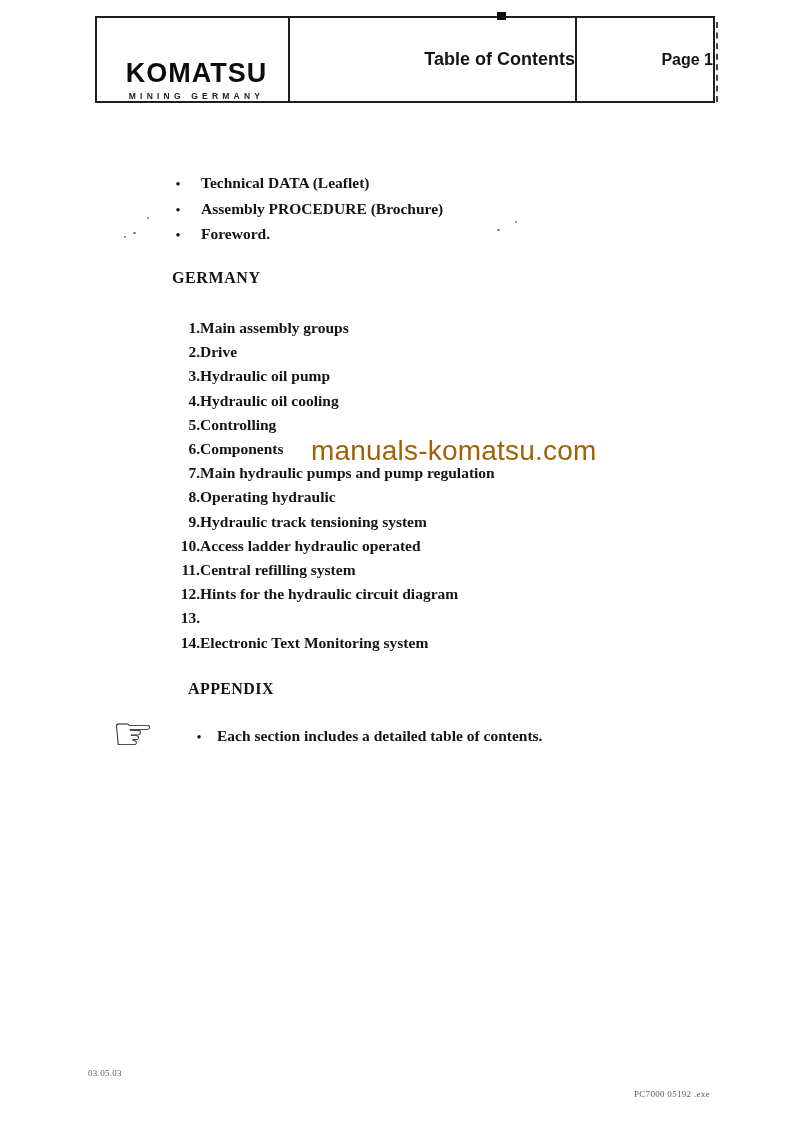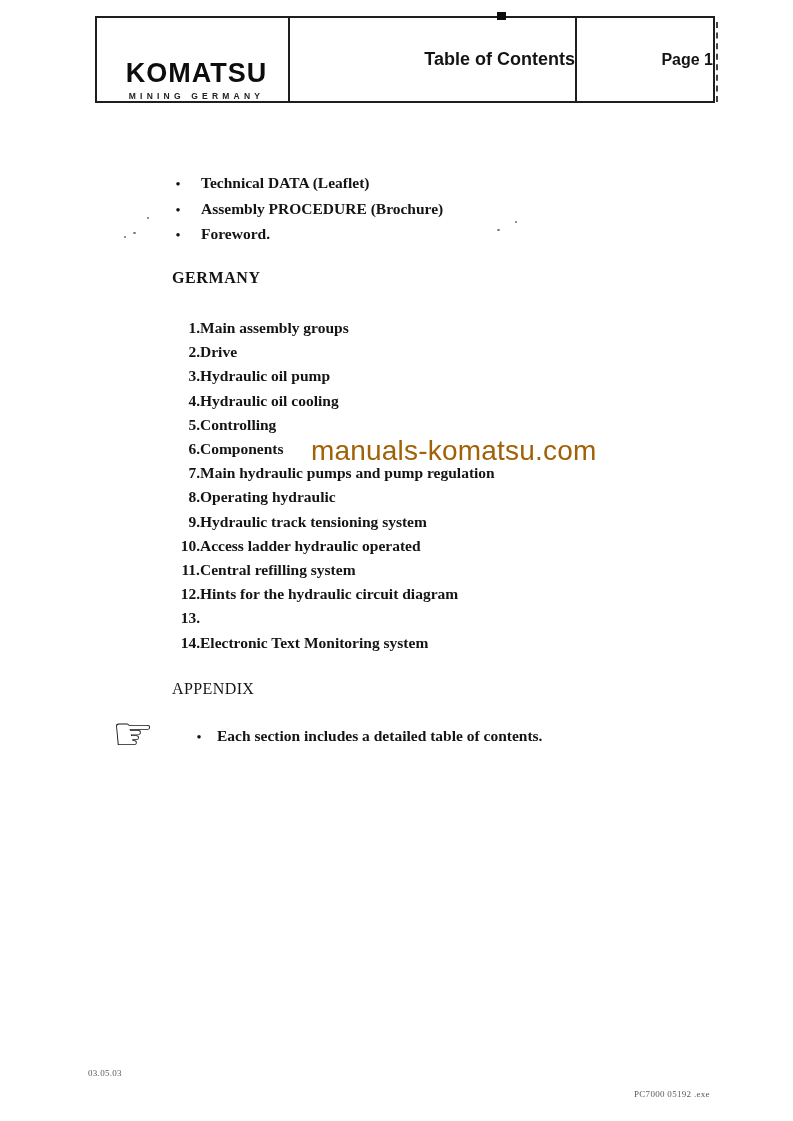--- a/index.html
+++ b/index.html
@@ -44,21 +44,21 @@
   .section-heading {
     position:absolute; left:172px; top:269px;
     font-weight:bold; font-size:16px; letter-spacing:0.6px;
   }
   .toc { position:absolute; left:172px; top:316px; }
   .toc .row { display:flex; line-height:24.2px; font-weight:bold; font-size:15.5px; }
   .toc .num { width:28px; text-align:right; }
   .toc .lbl { }
 
   
-  .appendix-heading { position:absolute; left:172px; top:680px; font-weight:normal; font-size:16px; letter-spacing:0.4px; }
+  .appendix-heading { position:absolute; left:188px; top:680px; font-weight:bold; font-size:16px; letter-spacing:0.4px; }
   .hand {
     position:absolute; left:112px; top:710px; font-size:47px; line-height:1;
     font-family:"DejaVu Sans", sans-serif; color:#111;
   }
   .appendix-note { position:absolute; left:193px; top:727px; display:flex; align-items:baseline; font-weight:bold; font-size:15.5px; }
   .appendix-note .txt { margin-left:12px; }
 
   
   .watermark {
     position:absolute; left:311px; top:435px;

